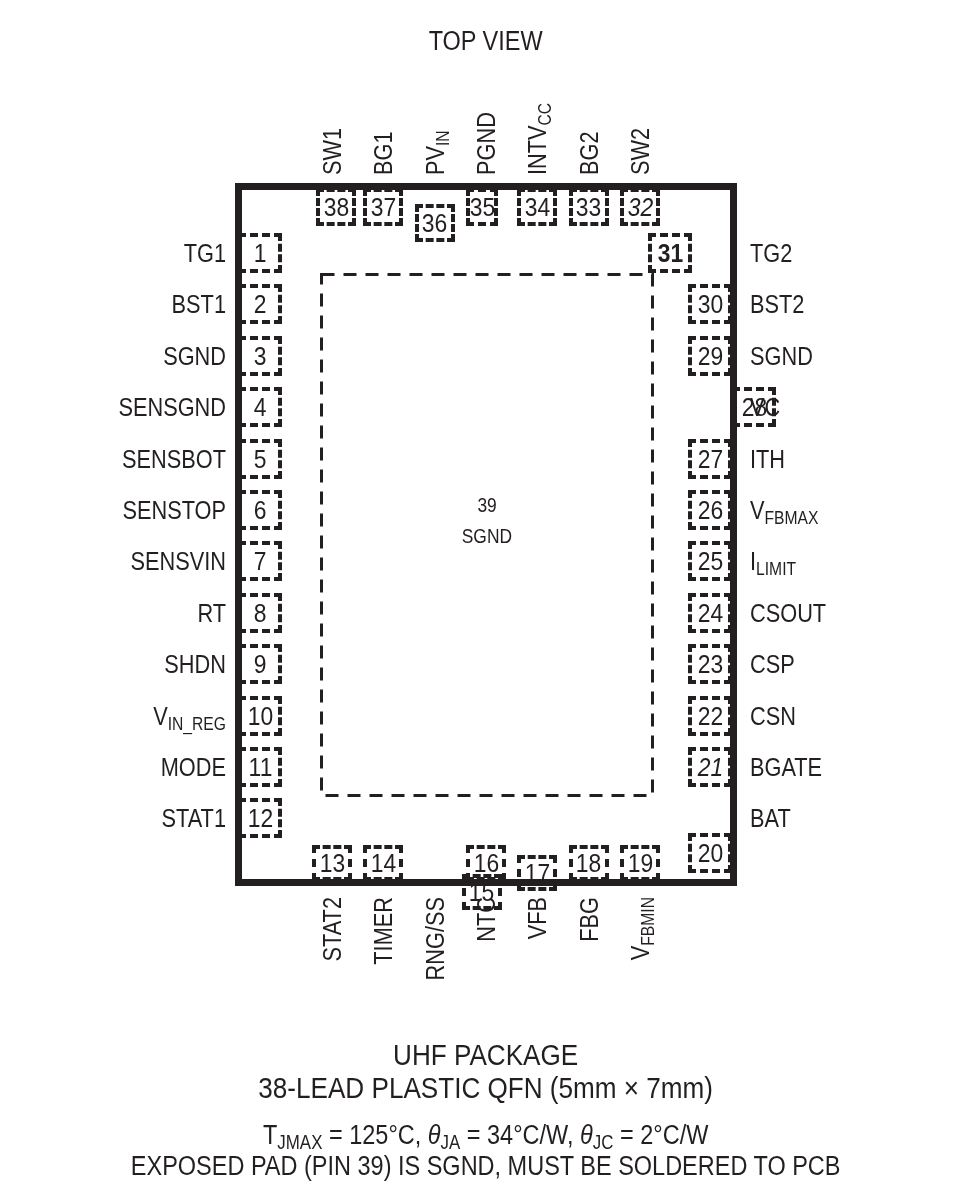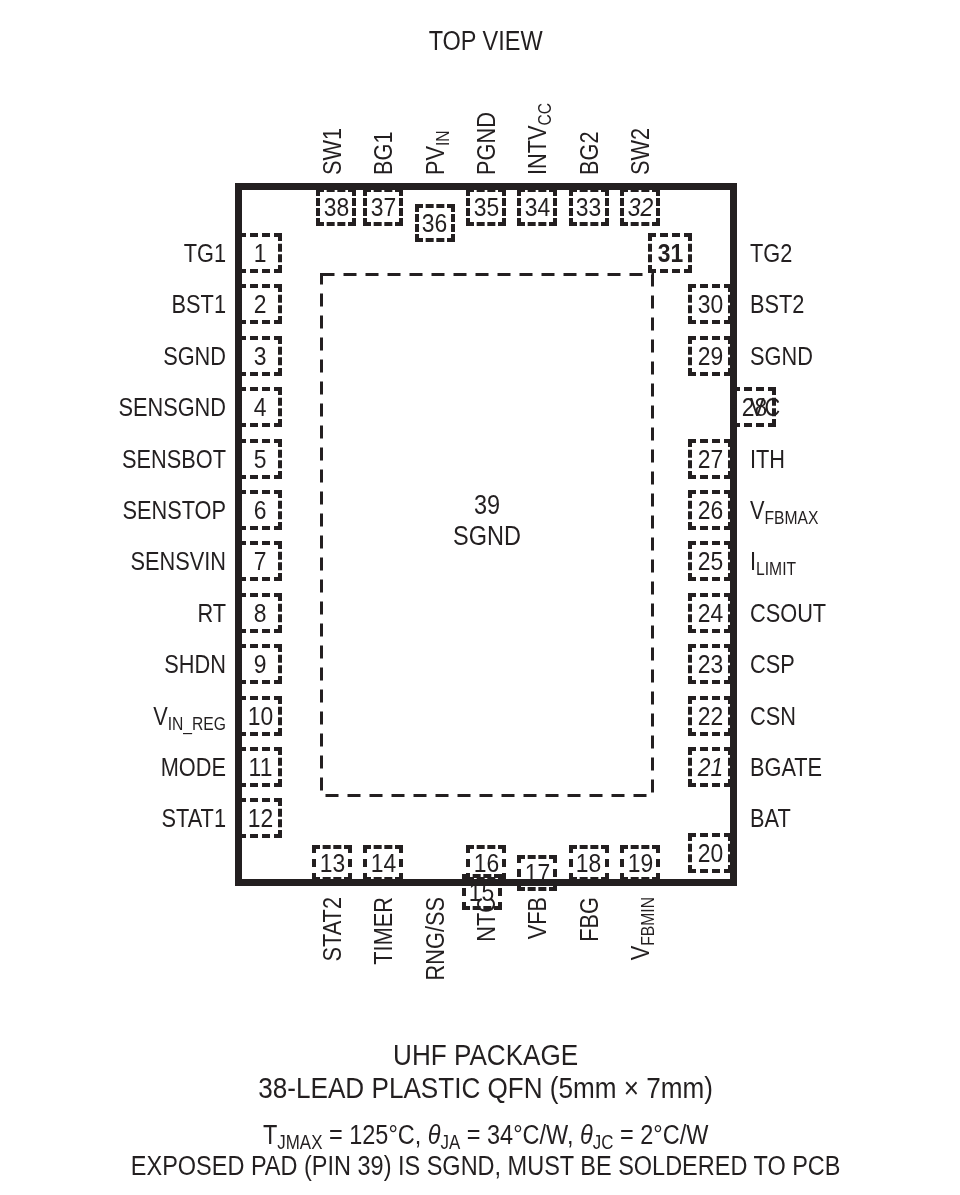--- a/index.html
+++ b/index.html
@@ -20,21 +20,21 @@
   .pkg {
     position:absolute; left:235px; top:183px; width:502px; height:703px;
     border:7px solid var(--ink,#231f20);
   }
 
   .pad-svg { position:absolute; left:320px; top:273px; }
   .pad-rect { fill:none; stroke:var(--ink,#231f20); stroke-width:3; stroke-dasharray:13 9; }
   .pad-text {
     position:absolute; left:320px; top:273px; width:334px; height:524px;
     display:flex; flex-direction:column; align-items:center; justify-content:center;
-    padding-bottom:28px; font-size:27px; line-height:31px; text-align:center;
+    padding-bottom:28px; font-size:20px; line-height:31px; text-align:center;
   }
   .pad-text > div { transform:scaleX(0.87); transform-origin:center; }
 
   .pinbox {
     position:absolute; border:4px dashed var(--ink,#231f20);
     display:flex; align-items:center; justify-content:center;
   }
   .pinnum {
     font-size:26px; line-height:26px; display:inline-block;
     transform:scaleX(0.88); transform-origin:center;
@@ -89,21 +89,21 @@
       </div>
       <div class="vlabel vlabel-top" style="left: 319px; top: 175px;"><span>SW1</span></div>
       <div class="pinbox" style="width: 40px; height: 38px; left: 363.33px; top: 188px;">
         <span class="pinnum">37</span>
       </div>
       <div class="vlabel vlabel-top" style="left: 370.33px; top: 175px;"><span>BG1</span></div>
       <div class="pinbox" style="width: 40px; height: 38px; left: 414.66px; top: 188px; margin-top: 16px;">
         <span class="pinnum">36</span>
       </div>
       <div class="vlabel vlabel-top" style="left: 421.66px; top: 175px;"><span>PV</span><span class="sub">IN</span></div>
-      <div class="pinbox" style="width: 40px; height: 38px; left: 465.99px; top: 188px;">
+      <div class="pinbox" style="width: 32px; height: 38px; left: 465.99px; top: 188px;">
         <span class="pinnum">35</span>
       </div>
       <div class="vlabel vlabel-top" style="left: 472.99px; top: 175px;"><span>PGND</span></div>
       <div class="pinbox" style="width: 40px; height: 38px; left: 517.32px; top: 188px;">
         <span class="pinnum">34</span>
       </div>
       <div class="vlabel vlabel-top" style="left: 524.32px; top: 175px;"><span>INTV</span><span class="sub">CC</span></div>
       <div class="pinbox" style="width: 40px; height: 38px; left: 568.65px; top: 188px;">
         <span class="pinnum">33</span>
       </div>

